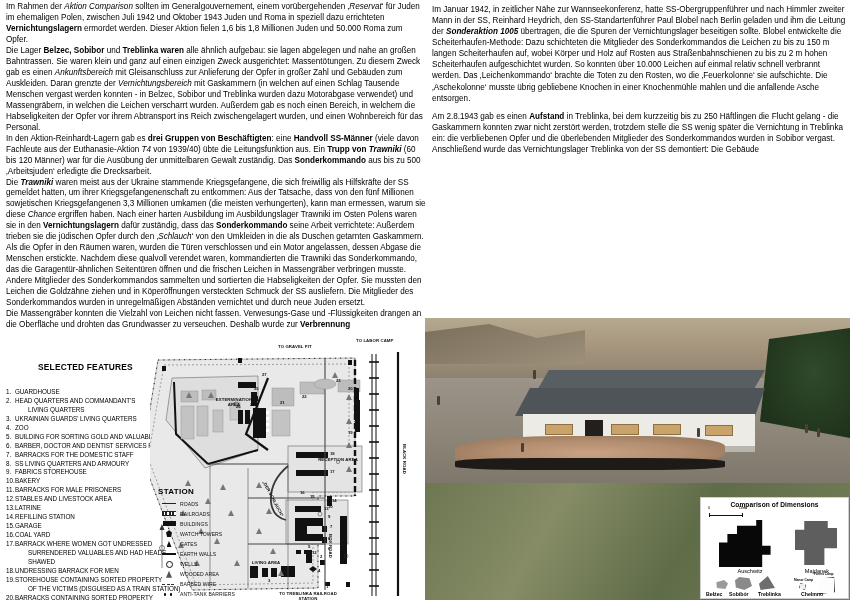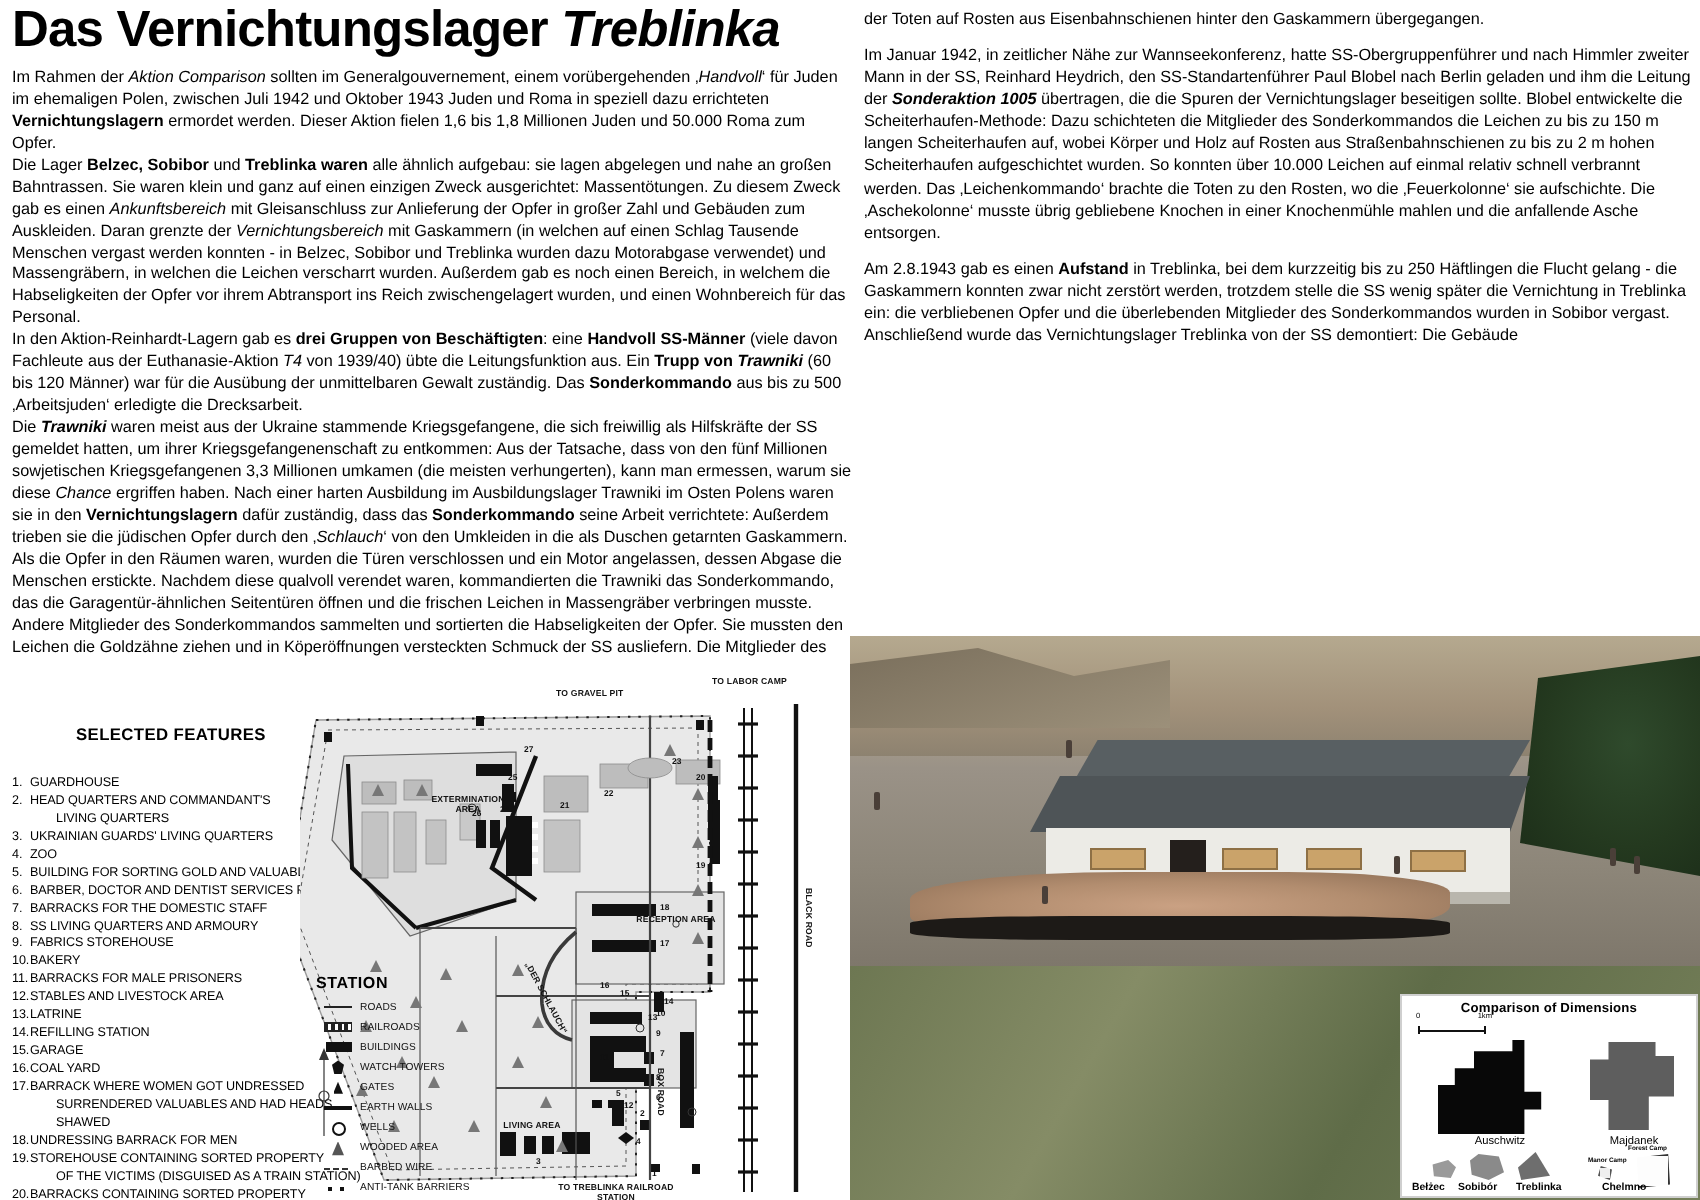--- a/index.html
+++ b/index.html
@@ -203,35 +203,31 @@
   .shape-chelmno-forest{position:absolute;left:116px;top:79px;width:16px;height:15px;border:1px solid #333;
     background:#fdfdfd;clip-path:polygon(8% 10%,95% 0,100% 90%,12% 100%);}
   .tiny-lbl{position:absolute;font-size:3.2px;font-weight:bold;}
 </style>
 </head>
 <body>
 
 <div class="page">
 
   <div class="col-left">
-    <h1 class="maintitle">
-      <span>Das Vernichtungslager </span><span class="ital">Treblinka</span>
-    </h1>
     <div class="body-text">
-      <p>Im Rahmen der <i>Aktion Comparison</i> sollten im Generalgouvernement, einem vorübergehenden ‚<i>Handvoll</i>‘ für Juden im ehemaligen Polen, zwischen Juli 1942 und Oktober 1943 Juden und Roma in speziell dazu errichteten <b>Vernichtungslagern</b> ermordet werden. Dieser Aktion fielen 1,6 bis 1,8 Millionen Juden und 50.000 Roma zum Opfer.</p>
+      <p>Im Rahmen der <i>Aktion Comparison</i> sollten im Generalgouvernement, einem vorübergehenden ‚<i>Reservat</i>‘ für Juden im ehemaligen Polen, zwischen Juli 1942 und Oktober 1943 Juden und Roma in speziell dazu errichteten <b>Vernichtungslagern</b> ermordet werden. Dieser Aktion fielen 1,6 bis 1,8 Millionen Juden und 50.000 Roma zum Opfer.</p>
       <p>Die Lager <b>Belzec, Sobibor</b> und <b>Treblinka waren</b> alle ähnlich aufgebau: sie lagen abgelegen und nahe an großen Bahntrassen. Sie waren klein und ganz auf einen einzigen Zweck ausgerichtet: Massentötungen. Zu diesem Zweck gab es einen <i>Ankunftsbereich</i> mit Gleisanschluss zur Anlieferung der Opfer in großer Zahl und Gebäuden zum Auskleiden. Daran grenzte der <i>Vernichtungsbereich</i> mit Gaskammern (in welchen auf einen Schlag Tausende Menschen vergast werden konnten - in Belzec, Sobibor und Treblinka wurden dazu Motorabgase verwendet) und Massengräbern, in welchen die Leichen verscharrt wurden. Außerdem gab es noch einen Bereich, in welchem die Habseligkeiten der Opfer vor ihrem Abtransport ins Reich zwischengelagert wurden, und einen Wohnbereich für das Personal.</p>
       <p>In den Aktion-Reinhardt-Lagern gab es <b>drei Gruppen von Beschäftigten</b>: eine <b>Handvoll SS-Männer</b> (viele davon Fachleute aus der Euthanasie-Aktion <i>T4</i> von 1939/40) übte die Leitungsfunktion aus. Ein <b>Trupp von</b> <span class="bi">Trawniki</span> (60 bis 120 Männer) war für die Ausübung der unmittelbaren Gewalt zuständig. Das <b>Sonderkommando</b> aus bis zu 500 ‚Arbeitsjuden‘ erledigte die Drecksarbeit.</p>
       <p>Die <span class="bi">Trawniki</span> waren meist aus der Ukraine stammende Kriegsgefangene, die sich freiwillig als Hilfskräfte der SS gemeldet hatten, um ihrer Kriegsgefangenenschaft zu entkommen: Aus der Tatsache, dass von den fünf Millionen sowjetischen Kriegsgefangenen 3,3 Millionen umkamen (die meisten verhungerten), kann man ermessen, warum sie diese <i>Chance</i> ergriffen haben. Nach einer harten Ausbildung im Ausbildungslager Trawniki im Osten Polens waren sie in den <b>Vernichtungslagern</b> dafür zuständig, dass das <b>Sonderkommando</b> seine Arbeit verrichtete: Außerdem trieben sie die jüdischen Opfer durch den ‚<i>Schlauch</i>‘ von den Umkleiden in die als Duschen getarnten Gaskammern. Als die Opfer in den Räumen waren, wurden die Türen verschlossen und ein Motor angelassen, dessen Abgase die Menschen erstickte. Nachdem diese qualvoll verendet waren, kommandierten die Trawniki das Sonderkommando, das die Garagentür-ähnlichen Seitentüren öffnen und die frischen Leichen in Massengräber verbringen musste. Andere Mitglieder des Sonderkommandos sammelten und sortierten die Habseligkeiten der Opfer. Sie mussten den Leichen die Goldzähne ziehen und in Köperöffnungen versteckten Schmuck der SS ausliefern. Die Mitglieder des Sonderkommandos wurden in unregelmäßigen Abständen vernichtet und durch neue Juden ersetzt.</p>
       <p>Die Massengräber konnten die Vielzahl von Leichen nicht fassen. Verwesungs-Gase und -Flüssigkeiten drangen an die Oberfläche und drohten das Grundwasser zu verseuchen. Deshalb wurde zur <b>Verbrennung</b></p>
     </div>
   </div>
 
   <div class="col-right">
     <div class="body-text">
-      <p>der Toten auf Rosten aus Eisenbahnschienen hinter den Gaskammern übergegangen.</p>
       <p>Im Januar 1942, in zeitlicher Nähe zur Wannseekonferenz, hatte SS-Obergruppenführer und nach Himmler zweiter Mann in der SS, Reinhard Heydrich, den SS-Standartenführer Paul Blobel nach Berlin geladen und ihm die Leitung der <span class="bi">Sonderaktion 1005</span> übertragen, die die Spuren der Vernichtungslager beseitigen sollte. Blobel entwickelte die Scheiterhaufen-Methode: Dazu schichteten die Mitglieder des Sonderkommandos die Leichen zu bis zu 150 m langen Scheiterhaufen auf, wobei Körper und Holz auf Rosten aus Straßenbahnschienen zu bis zu 2 m hohen Scheiterhaufen aufgeschichtet wurden. So konnten über 10.000 Leichen auf einmal relativ schnell verbrannt werden. Das ‚Leichenkommando‘ brachte die Toten zu den Rosten, wo die ‚Feuerkolonne‘ sie aufschichte. Die ‚Aschekolonne‘ musste übrig gebliebene Knochen in einer Knochenmühle mahlen und die anfallende Asche entsorgen.</p>
       <p>Am 2.8.1943 gab es einen <b>Aufstand</b> in Treblinka, bei dem kurzzeitig bis zu 250 Häftlingen die Flucht gelang - die Gaskammern konnten zwar nicht zerstört werden, trotzdem stelle die SS wenig später die Vernichtung in Treblinka ein: die verbliebenen Opfer und die überlebenden Mitglieder des Sonderkommandos wurden in Sobibor vergast. Anschließend wurde das Vernichtungslager Treblinka von der SS demontiert: Die Gebäude</p>
     </div>
   </div>
 
   <div class="crane-photo">
     <div class="crane-wire" style="transform:rotate(22deg)"></div>
     <div class="crane-wire" style="transform:rotate(28deg)"></div>
     <div class="crane-wire" style="transform:rotate(34deg)"></div>
     <div class="crane-arm"></div>

